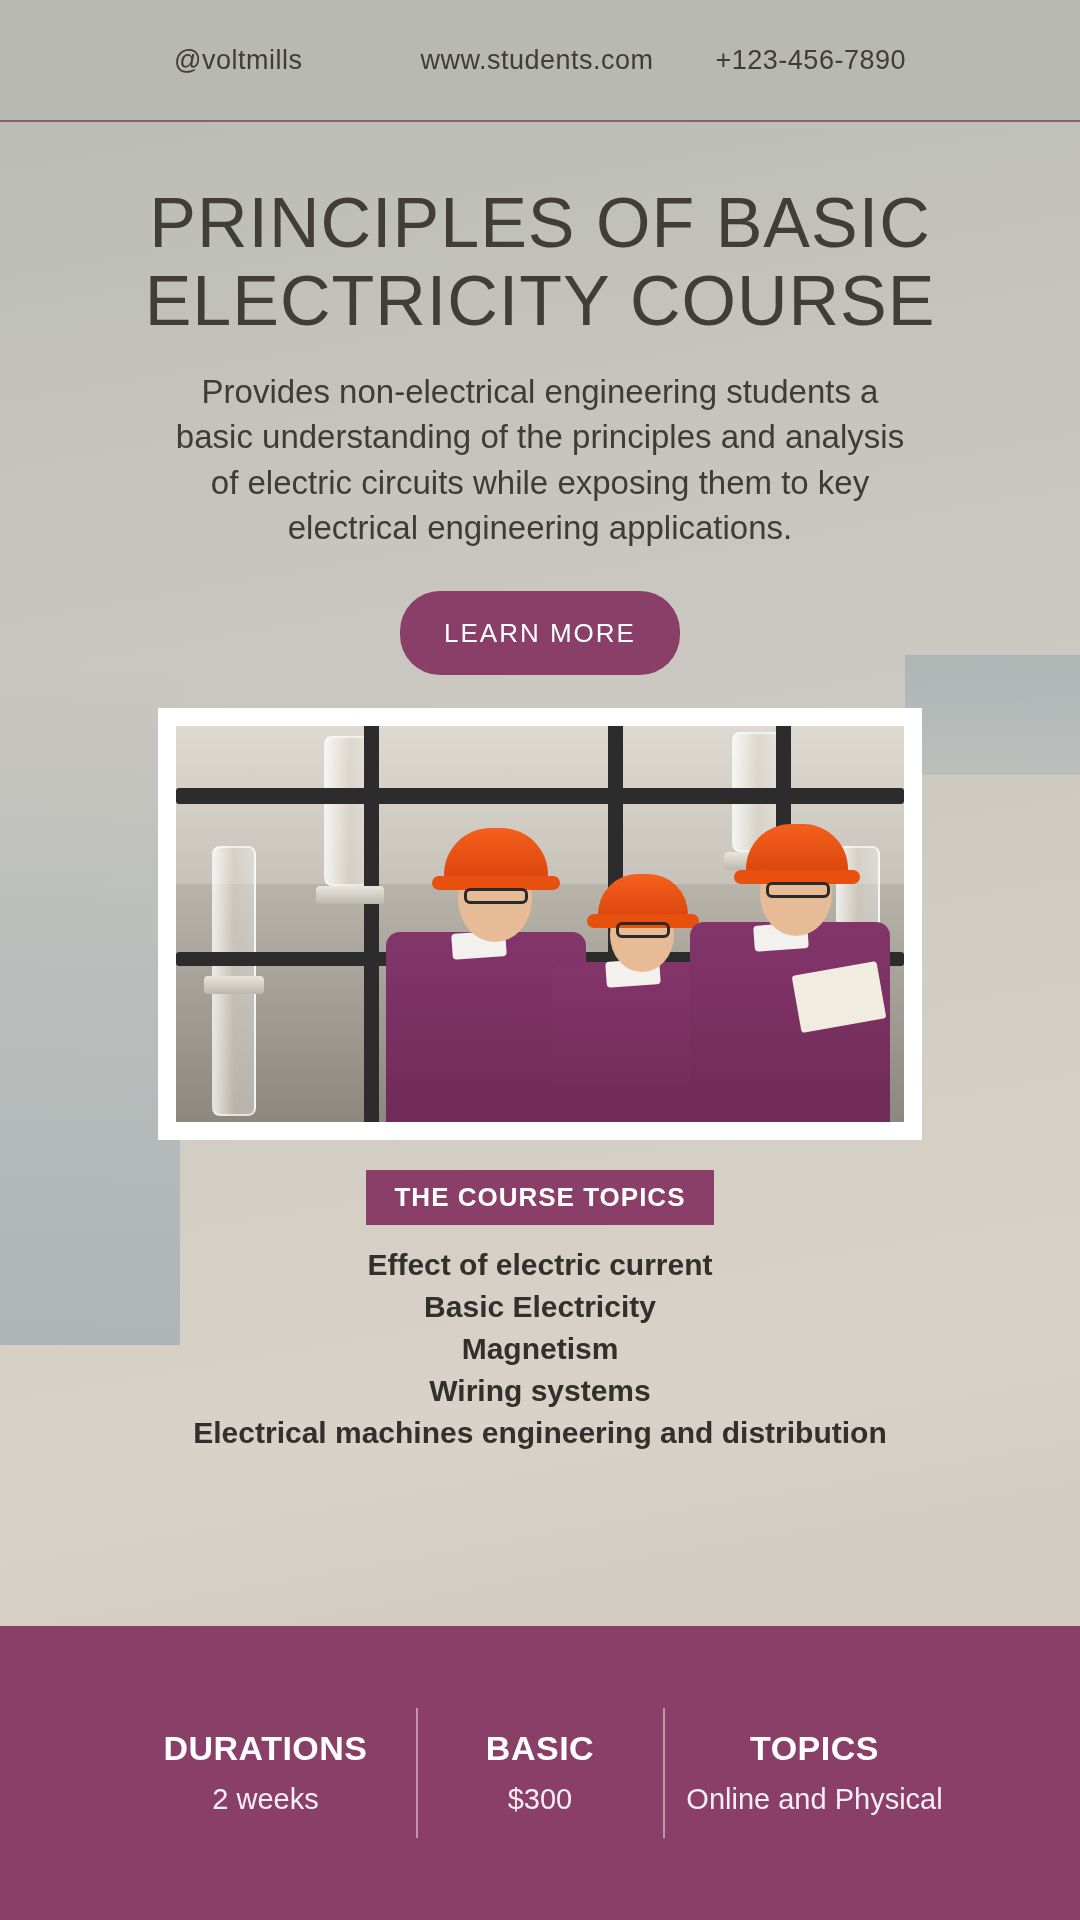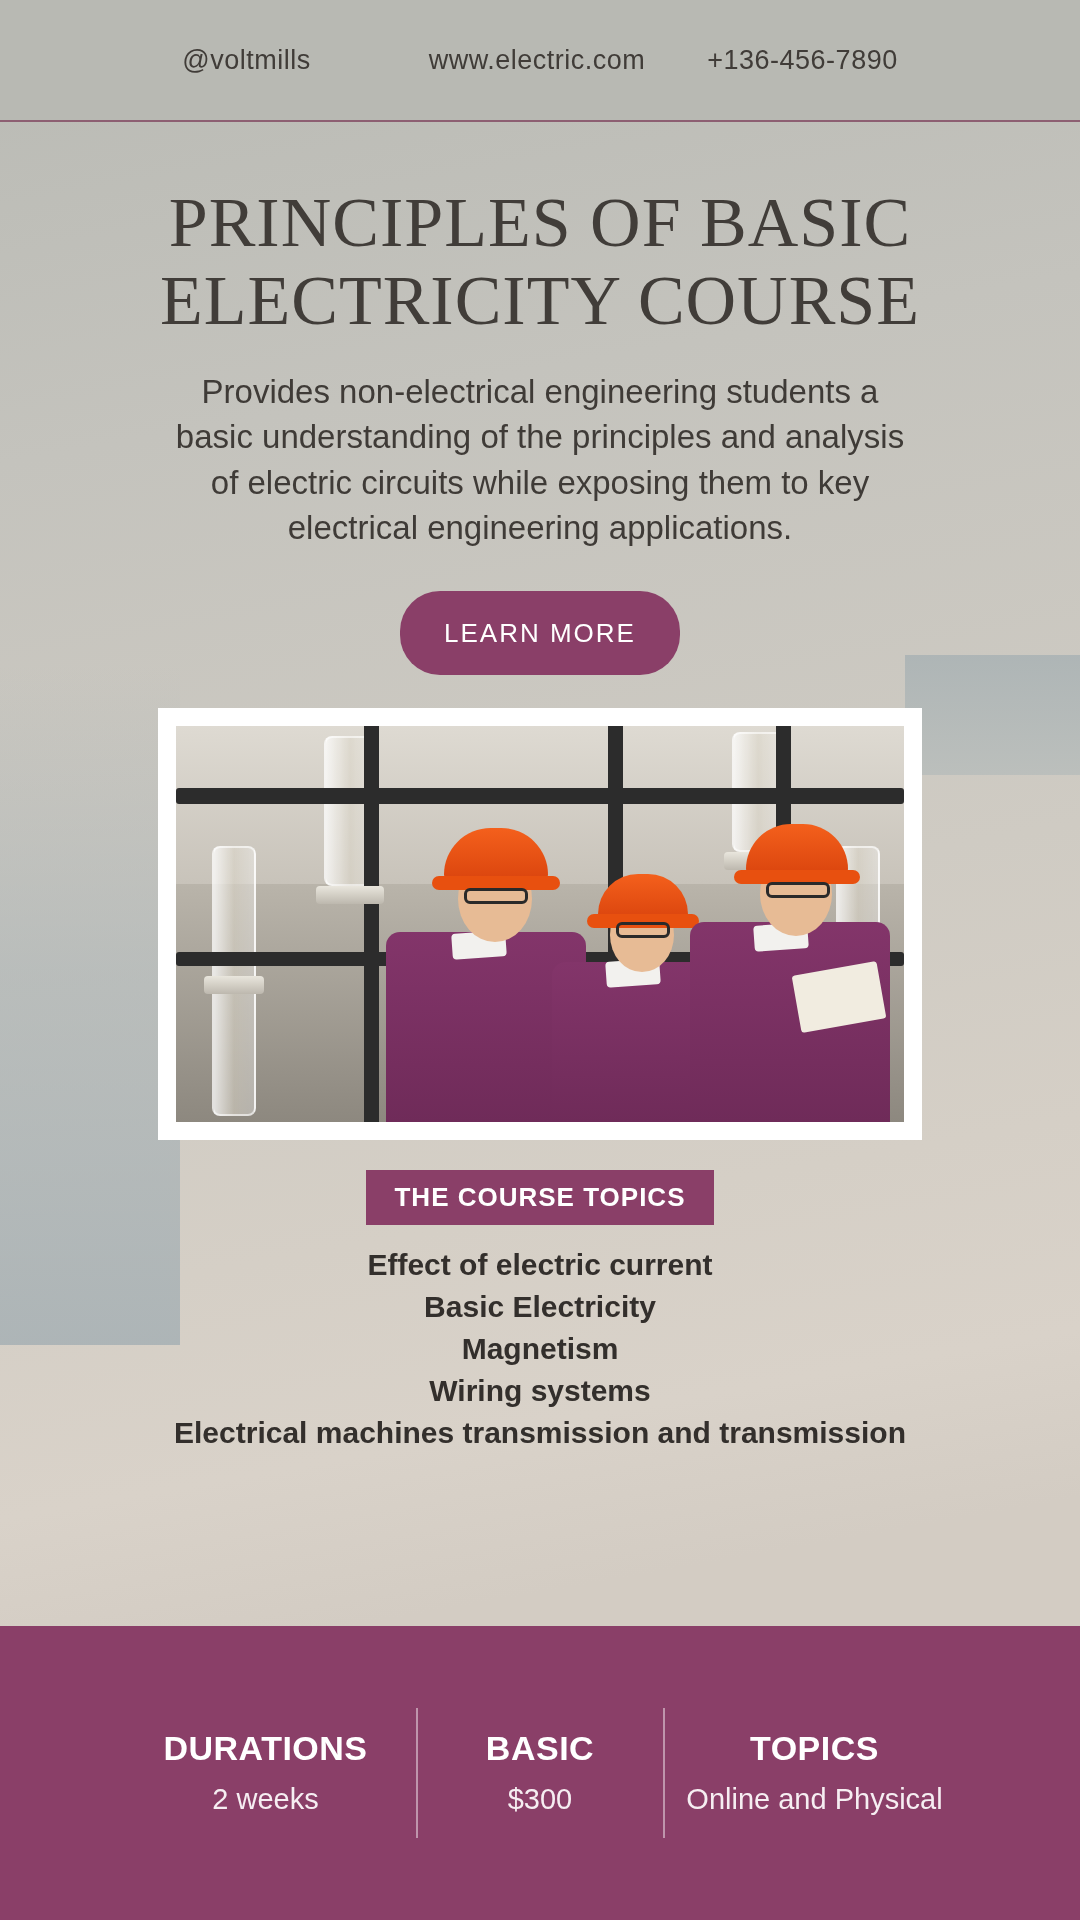--- a/index.html
+++ b/index.html
@@ -75,21 +75,20 @@
     text-align: center;
   }
 
   .title {
     margin-top: 62px;
     font-size: 70px;
     line-height: 1.12;
     letter-spacing: 1px;
     color: #413d39;
     font-weight: 400;
-    font-family: Liberation Serif, serif;
   }
 
   .subtitle {
     margin: 28px auto 0;
     width: 740px;
     font-size: 33px;
     line-height: 1.38;
     color: #3f3b37;
   }
 
@@ -249,22 +248,22 @@
 <body>
 
 <div class="poster">
 
   <div class="deco-right"></div>
   <div class="deco-left"></div>
 
   <div class="topbar">
     <div class="topbar-inner">
       <span class="topbar-item ti-1">@voltmills</span>
-      <span class="topbar-item ti-2">www.electric.com</span>
-      <span class="topbar-item ti-3">+136-456-7890</span>
+      <span class="topbar-item ti-2">www.students.com</span>
+      <span class="topbar-item ti-3">+123-456-7890</span>
     </div>
   </div>
 
   <div class="content">
 
     <h1 class="title">PRINCIPLES OF BASIC ELECTRICITY COURSE</h1>
 
     <p class="subtitle">Provides non-electrical engineering students a basic understanding of the principles and analysis of electric circuits while exposing them to key electrical engineering applications.</p>
 
     <div class="cta-wrap">
@@ -319,21 +318,21 @@
       </div>
     </div>
 
     <div>
       <div class="topic-badge">THE COURSE TOPICS</div>
       <div class="topics">
         <div>Effect of electric current</div>
         <div>Basic Electricity</div>
         <div>Magnetism</div>
         <div>Wiring systems</div>
-        <div>Electrical machines transmission and transmission</div>
+        <div>Electrical machines engineering and distribution</div>
       </div>
     </div>
 
   </div>
 
   <div class="footer">
     <div class="fcol c1">
       <div class="fhead">DURATIONS</div>
       <div class="fval">2 weeks</div>
     </div>

